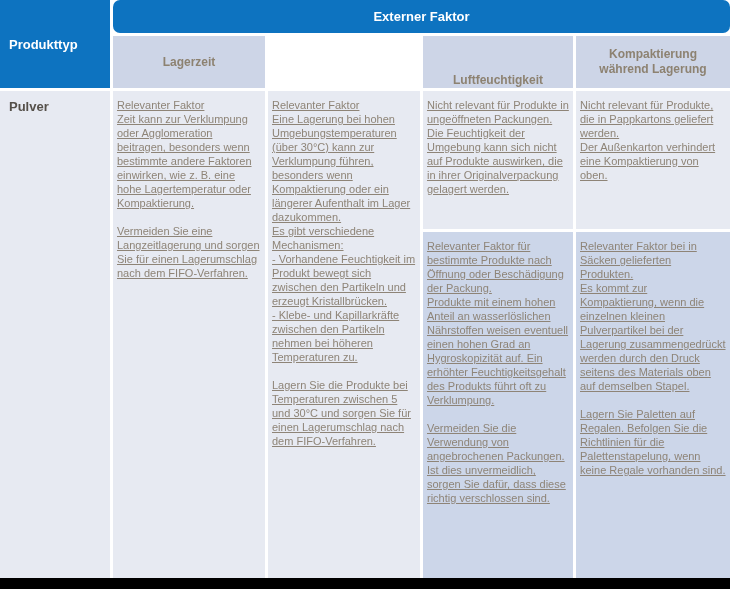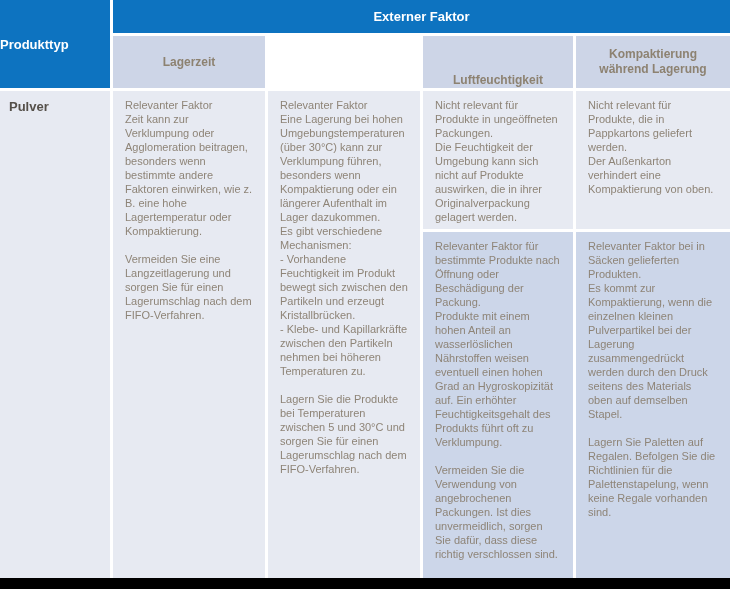--- a/index.html
+++ b/index.html
@@ -11,40 +11,40 @@
     position:absolute;left:0;top:0;width:730px;height:578px;
     display:grid;
     grid-template-columns:110px 152px 152px 150px 154px;
     grid-template-rows:33px 52px 138px auto;
     gap:3px;
     background:#ffffff;
   }
   .corner{
     grid-column:1;grid-row:1 / span 2;
     background:#0d73c0;color:#ffffff;font-weight:bold;font-size:13px;
-    display:flex;align-items:center;
+    display:flex;align-items:center;padding-left:9px;
   }
   .group-header{
     grid-column:2 / span 4;grid-row:1;
     background:#0d73c0;color:#ffffff;font-weight:bold;font-size:13px;
-    display:flex;align-items:center;justify-content:center;
+    display:flex;align-items:center;justify-content:center;border-radius:7px;
   }
   .sub-header{
     grid-row:2;background:#cdd5e7;color:#8d8271;font-weight:bold;font-size:12px;
     display:flex;align-items:center;justify-content:center;text-align:center;
     white-space:pre-line;line-height:1.25;
   }
   .row-label{
     grid-column:1;grid-row:3 / span 2;
     background:#e7eaf2;color:#55504a;font-weight:bold;font-size:13px;
     padding:8px 16px 0 9px;
   }
   .cell{
     background:#e7eaf2;color:#8e8477;font-size:11px;line-height:14px;
-    padding:7px 12px;white-space:pre-line;overflow:hidden;
+    padding:7px 4px;white-space:pre-line;overflow:hidden;text-decoration:underline;
   }
   .cell.span2{grid-row:3 / span 2;}
   .cell.row3{grid-row:3;}
   .cell.row4{grid-row:4;background:#ccd6e9;}
   .col2{grid-column:2;} .col3{grid-column:3;} .col4{grid-column:4;align-items:flex-end;} .col5{grid-column:5;justify-content:center;}
   .bottom-bar{
     position:absolute;left:0;top:578px;width:730px;height:11px;background:#000000;
   }
 </style>
 </head>

